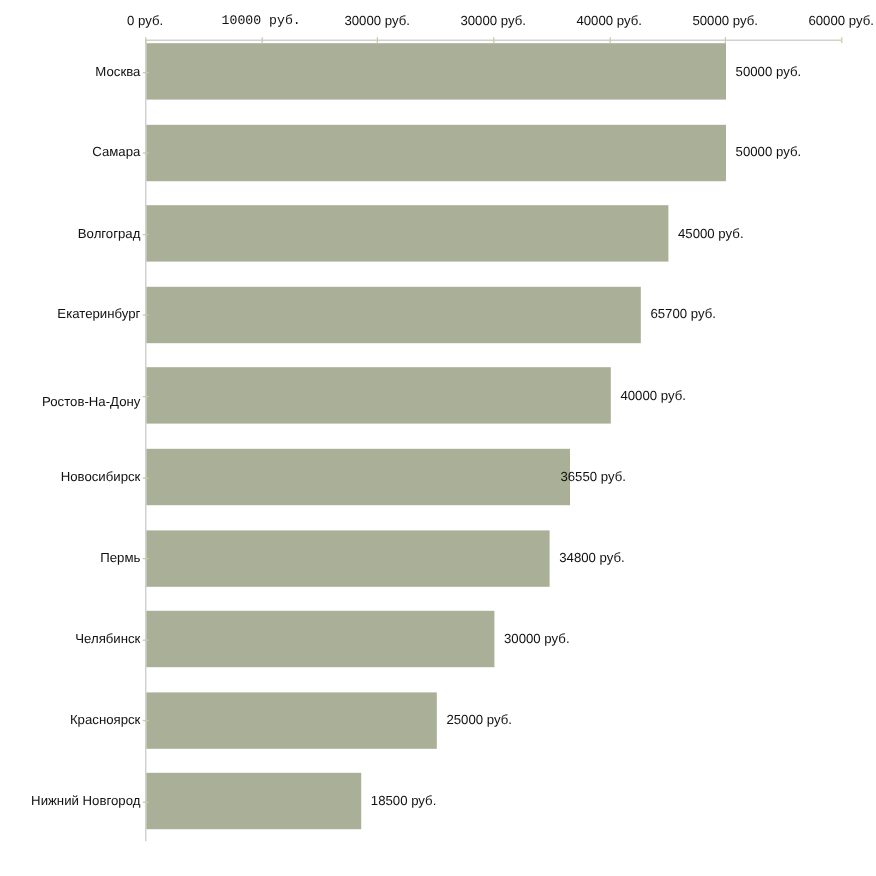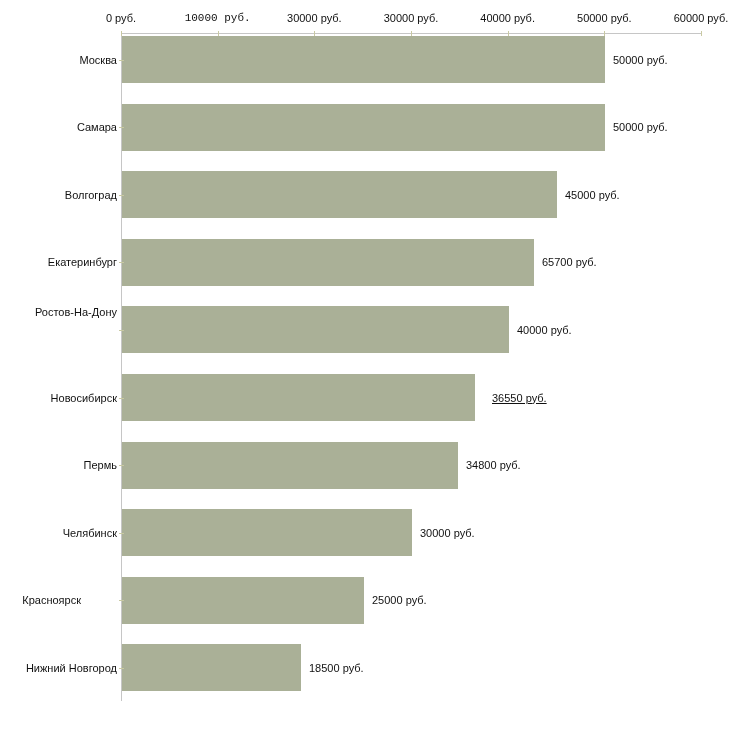--- a/index.html
+++ b/index.html
@@ -87,35 +87,35 @@
     <div class="bar" style="left: 122px; top: 171.2px; width: 435px; height: 47px;"></div>
     <div class="cat-tick" style="left: 119px; top: 195px;"></div>
     <div class="cat-label" style="right: 613px; top: 194.7px;">Волгоград</div>
     <div class="val-label" style="left: 565px; top: 194.7px;">45000 руб.</div>
     <div class="bar" style="left: 122px; top: 238.8px; width: 412px; height: 47px;"></div>
     <div class="cat-tick" style="left: 119px; top: 262px;"></div>
     <div class="cat-label" style="right: 613px; top: 262.3px;">Екатеринбург</div>
     <div class="val-label" style="left: 542px; top: 262.3px;">65700 руб.</div>
     <div class="bar" style="left: 122px; top: 306.4px; width: 387px; height: 47px;"></div>
     <div class="cat-tick" style="left: 119px; top: 330px;"></div>
-    <div class="cat-label" style="right: 613px; top: 312px;">Ростов-На-Дону</div>
+    <div class="cat-label" style="right: 613px; top: 335px;">Ростов-На-Дону</div>
     <div class="val-label" style="left: 517px; top: 329.9px;">40000 руб.</div>
     <div class="bar" style="left: 122px; top: 374px; width: 353px; height: 47px;"></div>
     <div class="cat-tick" style="left: 119px; top: 398px;"></div>
     <div class="cat-label" style="right: 613px; top: 397.5px;">Новосибирск</div>
-    <div class="val-label" style="left: 492px; top: 397.5px; text-decoration: underline;">36550 руб.</div>
+    <div class="val-label" style="left: 467px; top: 397.5px;">36550 руб.</div>
     <div class="bar" style="left: 122px; top: 441.6px; width: 336px; height: 47px;"></div>
     <div class="cat-tick" style="left: 119px; top: 465px;"></div>
     <div class="cat-label" style="right: 613px; top: 465.1px;">Пермь</div>
     <div class="val-label" style="left: 466px; top: 465.1px;">34800 руб.</div>
     <div class="bar" style="left: 122px; top: 509.2px; width: 290px; height: 47px;"></div>
     <div class="cat-tick" style="left: 119px; top: 533px;"></div>
     <div class="cat-label" style="right: 613px; top: 532.7px;">Челябинск</div>
     <div class="val-label" style="left: 420px; top: 532.7px;">30000 руб.</div>
     <div class="bar" style="left: 122px; top: 576.8px; width: 242px; height: 47px;"></div>
     <div class="cat-tick" style="left: 119px; top: 600px;"></div>
-    <div class="cat-label" style="right: 649px; top: 600.3px;">Красноярск</div>
+    <div class="cat-label" style="right: 613px; top: 600.3px;">Красноярск</div>
     <div class="val-label" style="left: 372px; top: 600.3px;">25000 руб.</div>
     <div class="bar" style="left: 122px; top: 644.4px; width: 179px; height: 47px;"></div>
     <div class="cat-tick" style="left: 119px; top: 668px;"></div>
     <div class="cat-label" style="right: 613px; top: 667.9px; margin-left: 40px;">Нижний Новгород</div>
     <div class="val-label" style="left: 309px; top: 667.9px;">18500 руб.</div>
   </div>
 
 </body></html>

